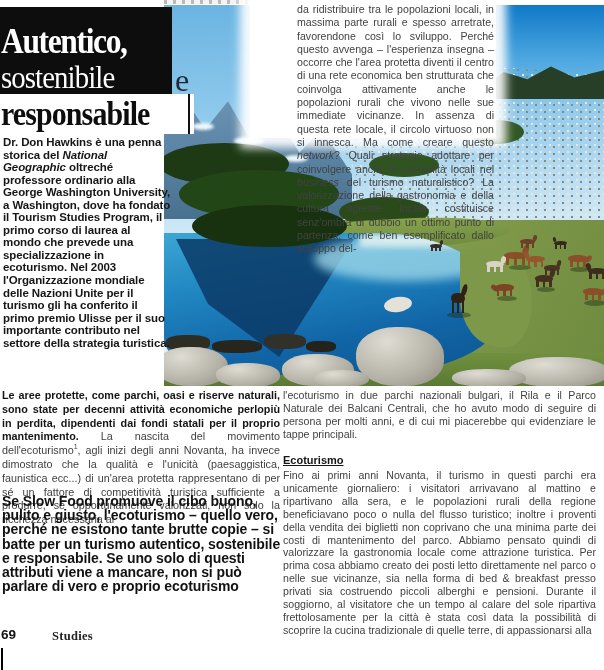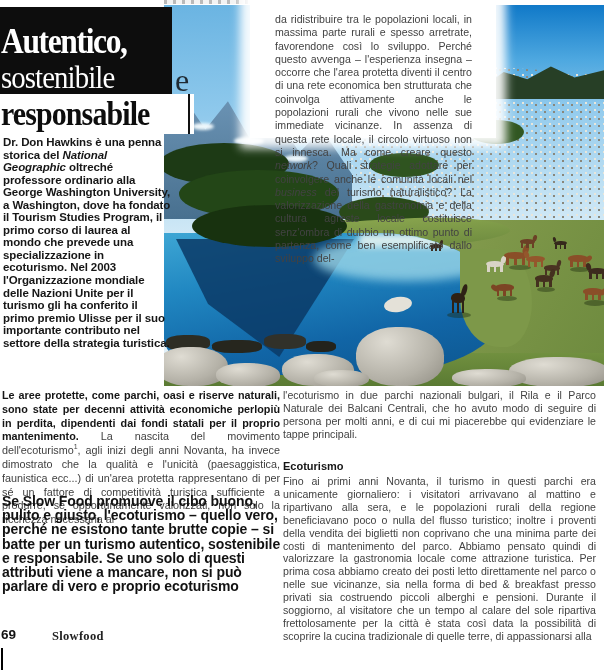--- a/index.html
+++ b/index.html
@@ -48,21 +48,21 @@
   .horse.f{transform:scaleX(-1);}
   .horse.tall::before{top:34%;height:34%;}
   .horse.tall>i{top:2%;width:34%;height:40%;}
   .hsh{background:rgba(28,44,14,.42);border-radius:50%;}
   .tick-strip{left:164px;top:0;width:94px;height:4px;
         background:repeating-linear-gradient(90deg,#b2b2b2 0 3px,#f2f2f2 3px 9px);opacity:.9;}
 
   
   .text-panel{left:250px;top:0;width:246px;height:138px;background:#fff;
               box-shadow:0 0 9px 10px rgba(255,255,255,.93);}
-  .col-top{left:275px;top:3px;width:197px;font-size:10.6px;line-height:13.3px;text-align:justify;color:#424242;margin-top:10px;}
+  .col-top{left:297px;top:3px;width:197px;font-size:10.6px;line-height:13.3px;text-align:justify;color:#424242;}
 
   
   .title-box{left:0;top:7px;width:172px;height:127px;background:#0d0d0d;}
   .hl{font-family:"Liberation Serif",serif;white-space:nowrap;transform-origin:left top;}
   .hl1{left:1px;top:22px;font-size:35px;font-weight:bold;color:#fff;letter-spacing:-1.5px;transform:scaleX(.9);}
   .hl2{left:1px;top:59px;font-size:32px;font-weight:normal;color:#fff;letter-spacing:-1px;transform:scaleX(.9);}
   .hl2t{left:175px;top:62px;font-family:"Liberation Serif",serif;font-size:32px;color:#1f2a33;}
   .resp-panel{left:0;top:94px;width:194px;height:40px;background:#fff;}
   .hl3{left:1px;top:95px;font-size:34px;font-weight:bold;color:#0d0d0d;letter-spacing:-1px;transform:scaleX(.88);}
   .cursor-line{left:188px;top:94px;width:2px;height:40px;background:#111;}
@@ -72,22 +72,22 @@
        letter-spacing:-.1px;color:#161616;}
   .bio i{font-style:italic;}
 
   
   .intro{left:2px;top:389px;width:278px;font-size:10.8px;line-height:13.8px;text-align:justify;}
   .intro b{color:#151515;}
   .intro sup{font-size:7px;line-height:0;}
   .pull-quote{left:2px;top:494px;width:280px;font-weight:bold;font-size:14px;line-height:14.2px;
               letter-spacing:-.1px;color:#121212;}
   .col-bottom{left:283px;top:389px;width:313px;font-size:10.6px;line-height:12.95px;text-align:justify;color:#424242;}
-  .col-bottom .p1{margin:0 0 19px 0;}
-  .col-bottom h3{margin:0 0 2px 0;font-size:11px;color:#151515;}
+  .col-bottom .p1{margin:0 0 13px 0;}
+  .col-bottom h3{margin:0 0 2px 0;font-size:11px;color:#151515;text-decoration:underline;}
   .col-bottom p{margin:0;}
   i.em{font-style:italic;}
 
   
   .pg-num{left:1px;top:627px;font-weight:bold;font-size:13.5px;color:#111;}
   .mag{left:52px;top:629px;font-family:"Liberation Serif",serif;font-weight:bold;font-size:12.5px;
        letter-spacing:.3px;color:#222;}
   .corner-mark{left:1px;top:648px;width:2px;height:22px;background:#000;}
 </style>
 </head>
@@ -203,16 +203,16 @@
 
   <div class="abs pull-quote">Se Slow Food promuove il cibo buono, pulito e giusto, l'ecoturismo – quello vero, perché ne esistono tante brutte copie – si batte per un turismo autentico, sostenibile e responsabile. Se uno solo di questi attributi viene a mancare, non si può parlare di vero e proprio ecoturismo</div>
 
   <div class="abs col-bottom">
     <p class="p1">l'ecoturismo in due parchi nazionali bulgari, il Rila e il Parco Naturale dei Balcani Centrali, che ho avuto modo di seguire di persona per molti anni, e di cui mi piacerebbe qui evidenziare le tappe principali.</p>
     <h3>Ecoturismo</h3>
     <p>Fino ai primi anni Novanta, il turismo in questi parchi era unicamente giornaliero: i visitatori arrivavano al mattino e ripartivano alla sera, e le popolazioni rurali della regione beneficiavano poco o nulla del flusso turistico; inoltre i proventi della vendita dei biglietti non coprivano che una minima parte dei costi di mantenimento del parco. Abbiamo pensato quindi di valorizzare la gastronomia locale come attrazione turistica. Per prima cosa abbiamo creato dei posti letto direttamente nel parco o nelle sue vicinanze, sia nella forma di bed &amp; breakfast presso privati sia costruendo piccoli alberghi e pensioni. Durante il soggiorno, al visitatore che un tempo al calare del sole ripartiva frettolosamente per la città è stata così data la possibilità di scoprire la cucina tradizionale di quelle terre, di appassionarsi alla</p>
   </div>
 
   <div class="abs pg-num">69</div>
-  <div class="abs mag">Slowfood</div>
+  <div class="abs mag">Studies</div>
   <div class="abs corner-mark"></div>
 
 </div>
 
 </body></html>

